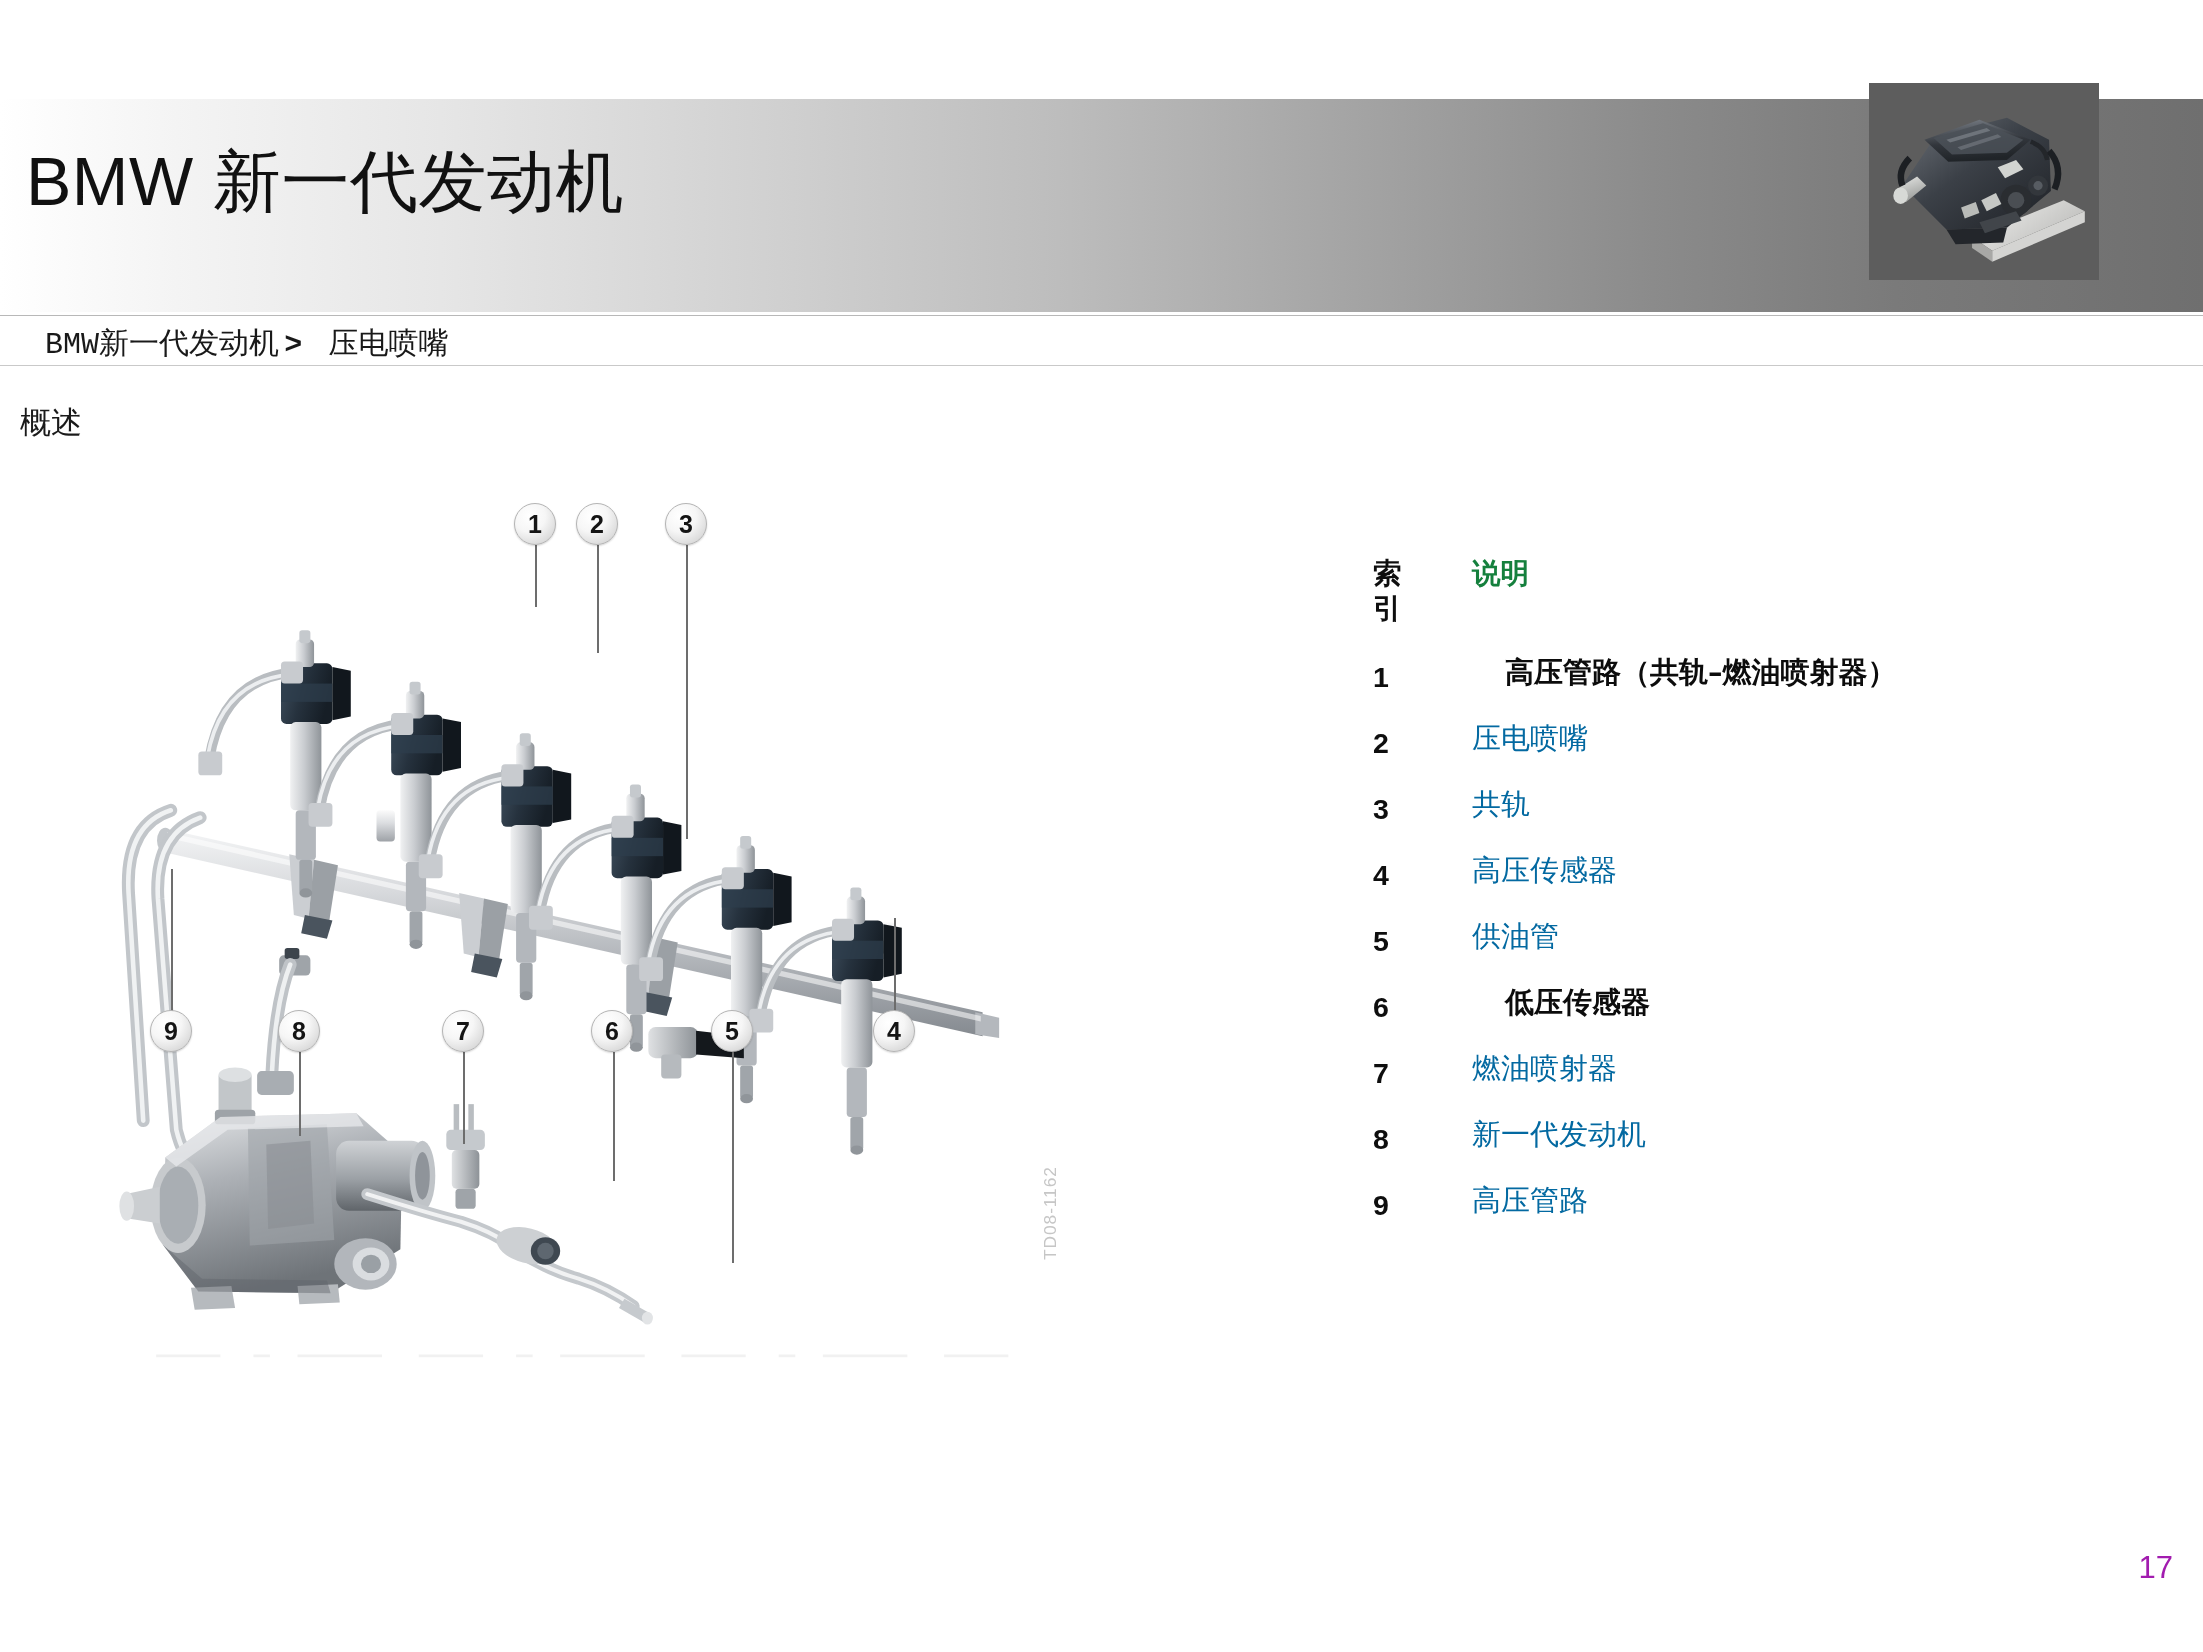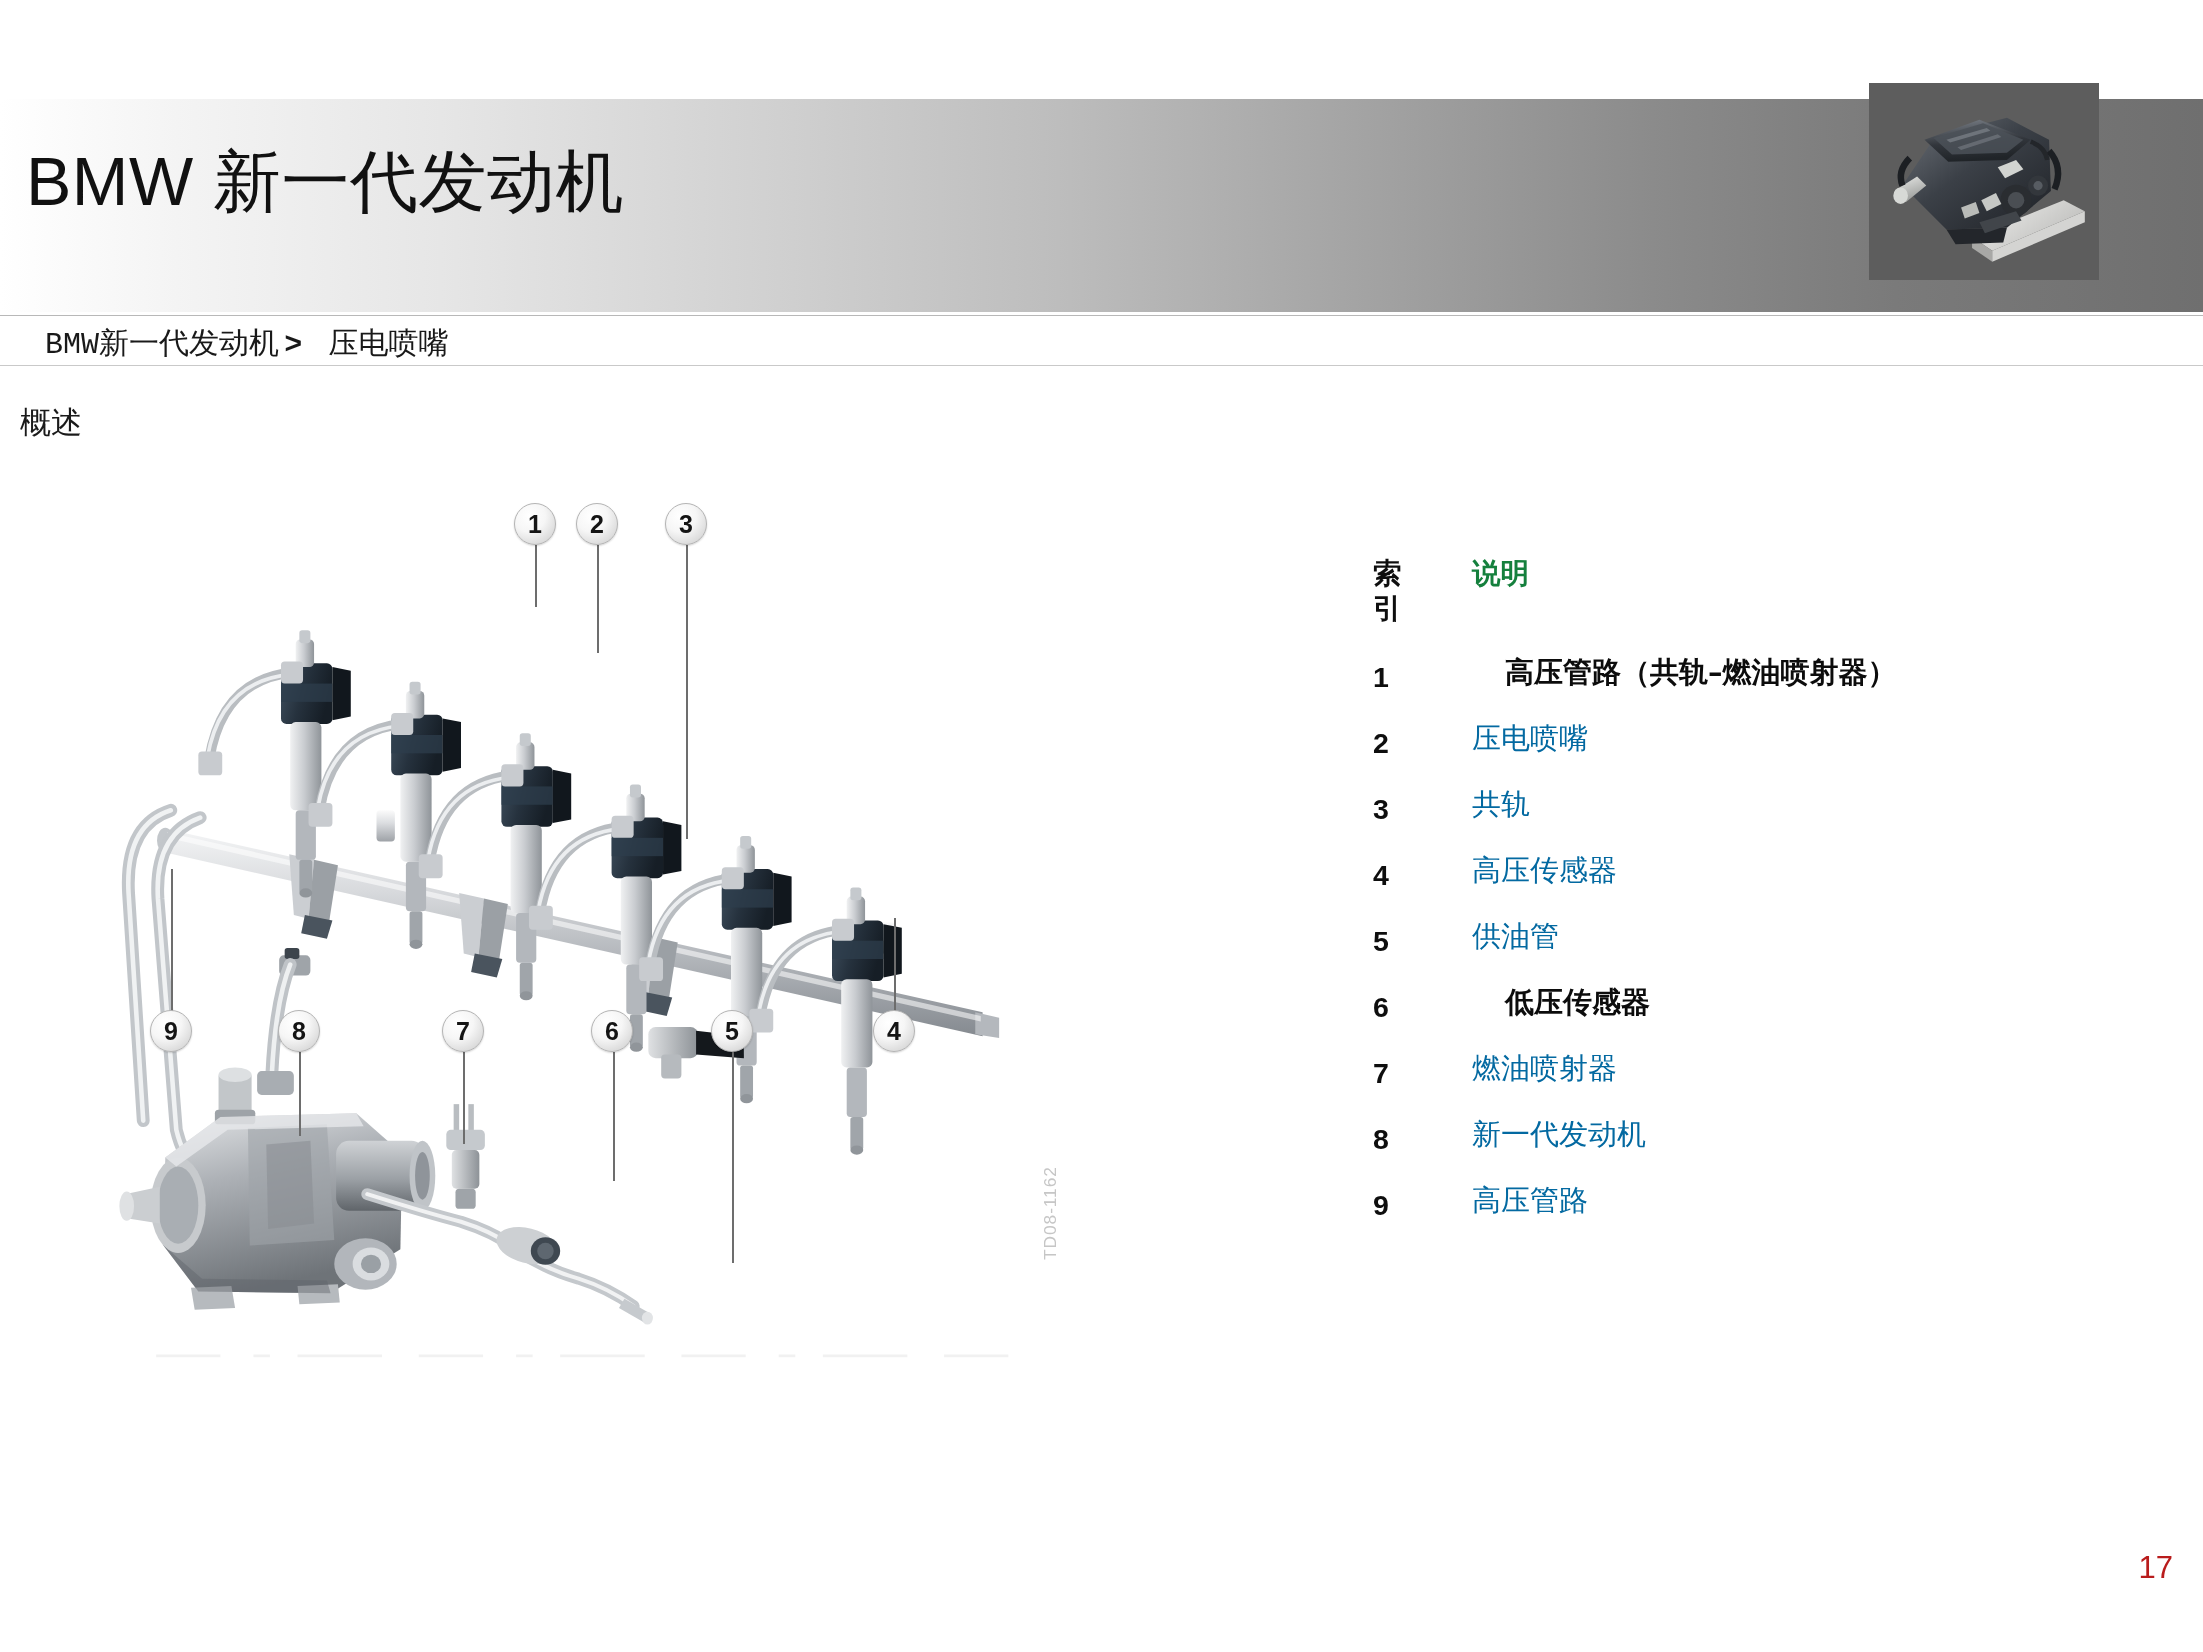--- a/index.html
+++ b/index.html
@@ -216,21 +216,21 @@
     color: #0c0c0c;
     margin-left: 33px;
   }
 
   
   .page-num {
     position: absolute;
     right: 31px;
     top: 1550px;
     font-size: 31px;
-    color: #b91c1c;
+    color: #a21caf;
     font-family: "Liberation Sans", sans-serif;
   }
 </style>
 </head>
 <body>
 
 <div class="header-band"></div>
 
 <div class="header-title">
   <span>BMW</span>

